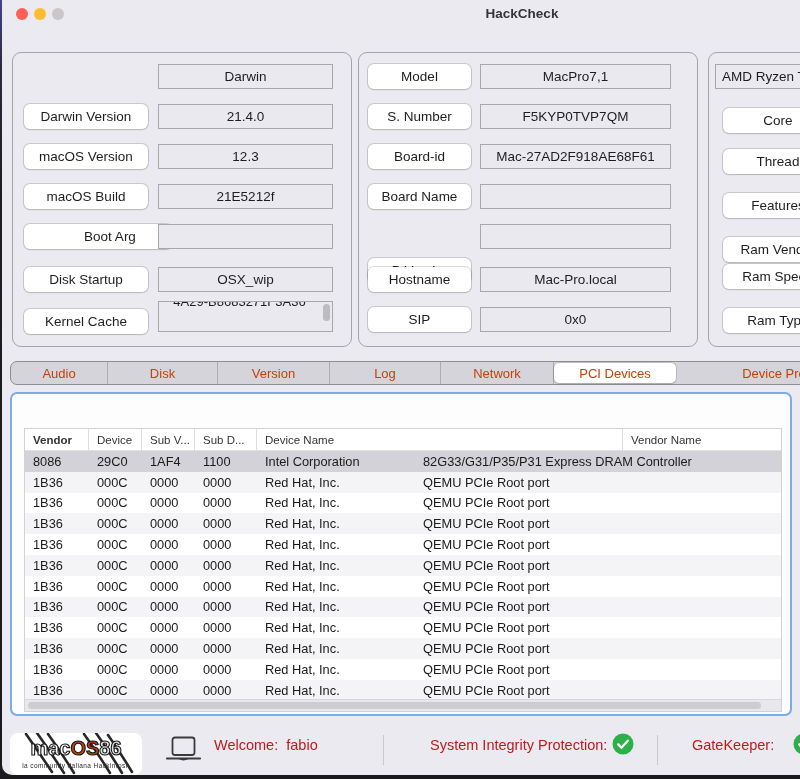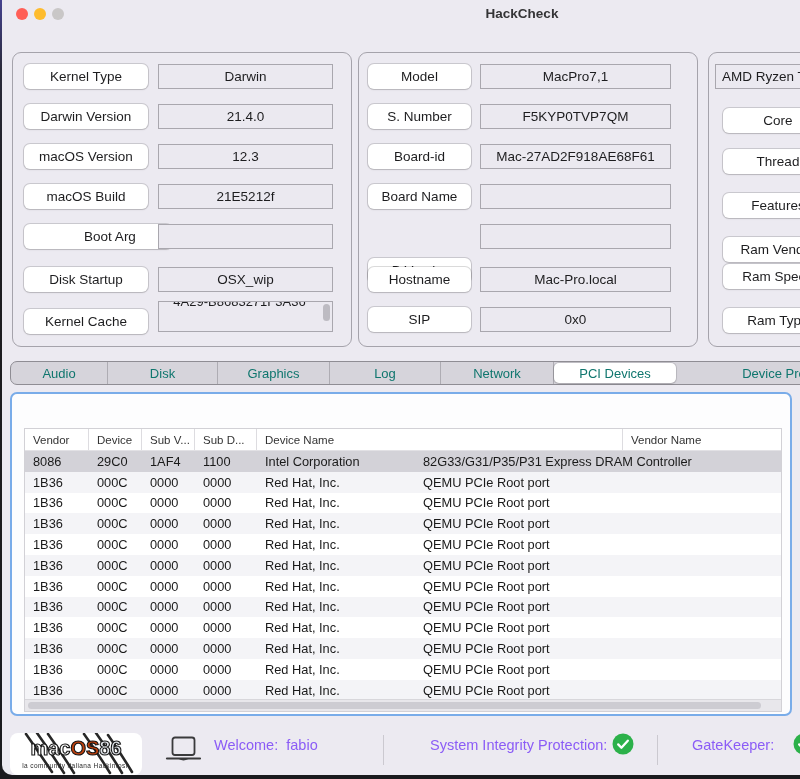--- a/index.html
+++ b/index.html
@@ -41,21 +41,21 @@
     box-sizing:border-box;overflow:hidden;}
   .kc-text{position:absolute;top:-8px;left:0;right:12px;text-align:center;
     font-size:13px;color:#1d1d1f;}
   .kc-thumb{position:absolute;right:2px;top:2px;width:7px;height:17px;border-radius:4px;background:#BDBBC2;}
   
   .tabbar{
     position:absolute;left:8px;top:361px;height:24px;width:1000px;
     display:flex;background:#D6D4DB;border:1px solid #8F8D94;border-radius:7px;
     box-sizing:border-box;align-items:stretch;
   }
-  .seg{display:flex;align-items:center;justify-content:center;font-size:13px;color:#0f766e;
+  .seg{display:flex;align-items:center;justify-content:center;font-size:13px;color:#c2410c;
     box-sizing:border-box;overflow:hidden;white-space:nowrap;}
   .seg.sep{border-right:1px solid #AEACB3;}
   .seg.selected{background:#FFFFFF;border-radius:5px;margin:1px 0;
     box-shadow:0 0 0 1px rgba(0,0,0,0.10),0 1px 2px rgba(0,0,0,0.12);}
   
   .tablebox{
     position:absolute;left:8px;top:392px;width:782px;height:324px;
     background:#FDFDFE;border:2px solid #79ACE9;border-radius:7px;box-sizing:border-box;
   }
   .tablewrap{position:absolute;left:12px;top:34px;width:758px;height:284px;
@@ -75,37 +75,36 @@
   
   .footer{position:absolute;left:0;top:722px;width:798px;height:53px;}
   .fsep{position:absolute;top:13px;width:1px;height:30px;background:#CBC9D0;}
   .logo{position:absolute;left:8px;top:11px;width:132px;height:42px;background:#fff;border-radius:8px;overflow:hidden;}
   .logo svg{position:absolute;left:0;top:0;}
   .logo-line{position:absolute;left:0;top:5px;width:132px;text-align:center;
     font-weight:bold;font-size:20px;line-height:20px;letter-spacing:0;-webkit-text-stroke:1.1px #141414;}
   .logo-line .m{color:#FFFFFF;} .logo-line .o{color:#c2410c;} .logo-line .n{color:#DFE3E8;}
   .logo-tag{position:absolute;left:0;top:29px;width:132px;text-align:center;
     font-size:6.5px;color:#2a2a2a;letter-spacing:.4px;}
-  .ftext{position:absolute;top:15px;font-size:14.5px;color:#8b5cf6;white-space:nowrap;}
+  .ftext{position:absolute;top:15px;font-size:14.5px;color:#b91c1c;white-space:nowrap;}
   .badge{position:absolute;top:11px;width:22px;height:22px;}
 </style>
 </head>
 <body>
 
 <div class="window">
 
   <div class="titlebar">
     <div class="tl red"></div>
     <div class="tl yellow"></div>
     <div class="tl gray"></div>
     <div class="wtitle">HackCheck</div>
   </div>
 
   <div class="panel" id="panel-left">
-      <div class="lbl" style="left: 11px; width: 124px; top: 11px;">Kernel Type</div>
       <div class="fld" style="left: 145px; width: 175px; top: 11px;">Darwin</div>
       <div class="lbl" style="left: 11px; width: 124px; top: 51px;">Darwin Version</div>
       <div class="fld" style="left: 145px; width: 175px; top: 51px;">21.4.0</div>
       <div class="lbl" style="left: 11px; width: 124px; top: 91px;">macOS Version</div>
       <div class="fld" style="left: 145px; width: 175px; top: 91px;">12.3</div>
       <div class="lbl" style="left: 11px; width: 124px; top: 131px;">macOS Build</div>
       <div class="fld" style="left: 145px; width: 175px; top: 131px;">21E5212f</div>
       <div class="lbl" style="left: 11px; width: 124px; top: 171px; padding-left: 24px;">Boot Arg</div>
       <div class="fld" style="left: 145px; width: 175px; top: 171px;"></div>
       <div class="lbl" style="left: 11px; width: 124px; top: 214px;">Disk Startup</div>
@@ -138,31 +137,31 @@
       <div class="lbl" style="left: 14px; width: 110px; top: 96px;">Thread</div>
       <div class="lbl" style="left: 14px; width: 110px; top: 140px;">Features</div>
       <div class="lbl" style="left: 14px; width: 110px; top: 184px;">Ram Vendor</div>
       <div class="lbl" style="left: 14px; width: 110px; top: 211px;">Ram Speed</div>
       <div class="lbl" style="left: 14px; width: 110px; top: 255px;">Ram Type</div>
     </div>
 
   <div class="tabbar" id="tabbar">
       <div class="seg sep" style="width: 97px; flex: 0 0 auto;">Audio</div>
       <div class="seg sep" style="width: 110px; flex: 0 0 auto;">Disk</div>
-      <div class="seg sep" style="width: 112px; flex: 0 0 auto;">Graphics</div>
+      <div class="seg sep" style="width: 112px; flex: 0 0 auto;">Version</div>
       <div class="seg sep" style="width: 111px; flex: 0 0 auto;">Log</div>
       <div class="seg sep" style="width: 113px; flex: 0 0 auto;">Network</div>
       <div class="seg selected" style="width: 122px; flex: 0 0 auto;">PCI Devices</div>
       <div class="seg" style="width: 235px; flex: 0 0 auto;">Device Properties</div>
     </div>
 
   <div class="tablebox">
     <div class="tablewrap" id="tablewrap">
         <div class="thead">
-          <div class="th" style="width: 64px;">Vendor</div>
+          <div class="th" style="width: 64px; font-weight: bold;">Vendor</div>
           <div class="th" style="width: 53px;">Device</div>
           <div class="th" style="width: 53px;">Sub V...</div>
           <div class="th" style="width: 62px;">Sub D...</div>
           <div class="th" style="width: 366px;">Device Name</div>
           <div class="th" style="width: 158px;">Vendor Name</div>
         </div>
         <div class="tr rsel">
           <div class="td" style="width: 64px;">8086</div>
           <div class="td" style="width: 53px;">29C0</div>
           <div class="td" style="width: 53px;">1AF4</div>

